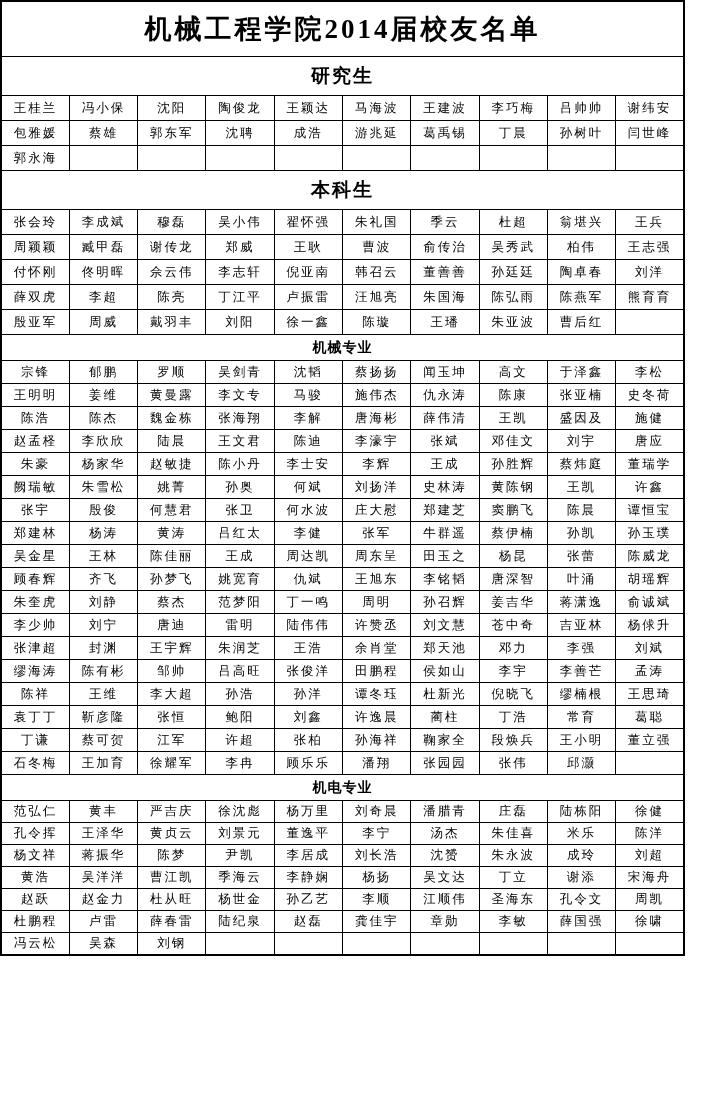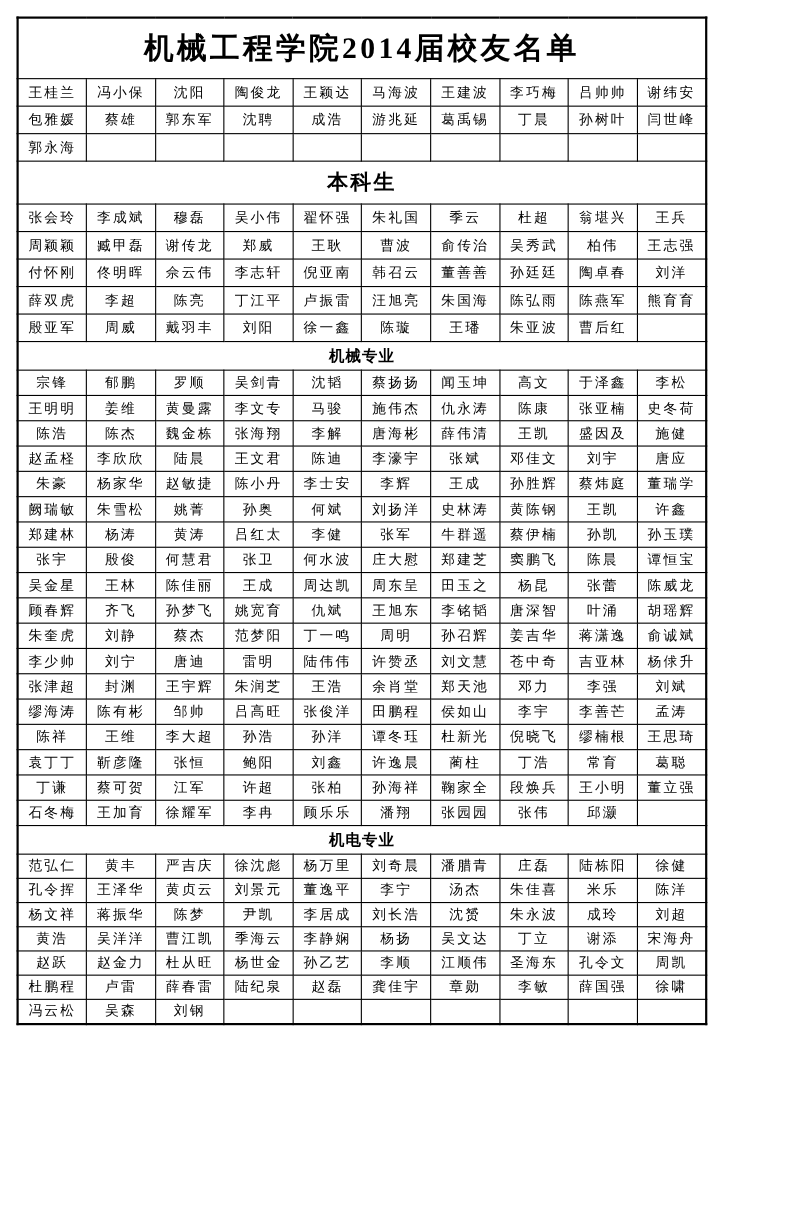--- a/index.html
+++ b/index.html
@@ -6,25 +6,25 @@
     margin: 0;
     padding: 0;
     background: #ffffff;
   }
   body {
     width: 721px;
     font-family: "Liberation Serif", "DejaVu Serif", serif;
     color: #000000;
   }
   table.roster {
-    width: 628px;
+    width: 685px;
     border-collapse: collapse;
     table-layout: fixed;
     border: 2px solid #000000;
-    margin: 15px;
+    margin: 0;
   }
   table.roster td {
     border: 1px solid #000000;
     text-align: center;
     vertical-align: middle;
     overflow: hidden;
     white-space: nowrap;
     padding: 0 1px;
   }
   td.title-cell {
@@ -67,20 +67,23 @@
       <col style="width: 10%;">
       <col style="width: 10%;">
       <col style="width: 10%;">
       <col style="width: 10%;">
       <col style="width: 10%;">
     </colgroup>
   <tbody id="roster-body">
     <tr>
       <td class="title-cell" id="title-cell" colspan="10">机械工程学院2014届校友名单</td>
     </tr>
+  <tr>
+        <td colspan="10" class="section-cell">研究生</td>
+      </tr>
       <tr class="row-grad">
         <td class="name-cell">王桂兰</td>
         <td class="name-cell">冯小保</td>
         <td class="name-cell">沈阳</td>
         <td class="name-cell">陶俊龙</td>
         <td class="name-cell">王颖达</td>
         <td class="name-cell">马海波</td>
         <td class="name-cell">王建波</td>
         <td class="name-cell">李巧梅</td>
         <td class="name-cell">吕帅帅</td>
@@ -242,44 +245,44 @@
         <td class="name-cell">姚菁</td>
         <td class="name-cell">孙奥</td>
         <td class="name-cell">何斌</td>
         <td class="name-cell">刘扬洋</td>
         <td class="name-cell">史林涛</td>
         <td class="name-cell">黄陈钢</td>
         <td class="name-cell">王凯</td>
         <td class="name-cell">许鑫</td>
       </tr>
       <tr class="row-jixie">
+        <td class="name-cell">张宇</td>
+        <td class="name-cell">殷俊</td>
+        <td class="name-cell">何慧君</td>
+        <td class="name-cell">张卫</td>
+        <td class="name-cell">何水波</td>
+        <td class="name-cell">庄大慰</td>
+        <td class="name-cell">郑建芝</td>
+        <td class="name-cell">窦鹏飞</td>
+        <td class="name-cell">陈晨</td>
+        <td class="name-cell">谭恒宝</td>
+      </tr>
+      <tr class="row-jixie">
         <td class="name-cell">郑建林</td>
         <td class="name-cell">杨涛</td>
         <td class="name-cell">黄涛</td>
         <td class="name-cell">吕红太</td>
         <td class="name-cell">李健</td>
         <td class="name-cell">张军</td>
         <td class="name-cell">牛群遥</td>
         <td class="name-cell">蔡伊楠</td>
         <td class="name-cell">孙凯</td>
         <td class="name-cell">孙玉璞</td>
       </tr>
       <tr class="row-jixie">
-        <td class="name-cell">张宇</td>
-        <td class="name-cell">殷俊</td>
-        <td class="name-cell">何慧君</td>
-        <td class="name-cell">张卫</td>
-        <td class="name-cell">何水波</td>
-        <td class="name-cell">庄大慰</td>
-        <td class="name-cell">郑建芝</td>
-        <td class="name-cell">窦鹏飞</td>
-        <td class="name-cell">陈晨</td>
-        <td class="name-cell">谭恒宝</td>
-      </tr>
-      <tr class="row-jixie">
         <td class="name-cell">吴金星</td>
         <td class="name-cell">王林</td>
         <td class="name-cell">陈佳丽</td>
         <td class="name-cell">王成</td>
         <td class="name-cell">周达凯</td>
         <td class="name-cell">周东呈</td>
         <td class="name-cell">田玉之</td>
         <td class="name-cell">杨昆</td>
         <td class="name-cell">张蕾</td>
         <td class="name-cell">陈威龙</td>

